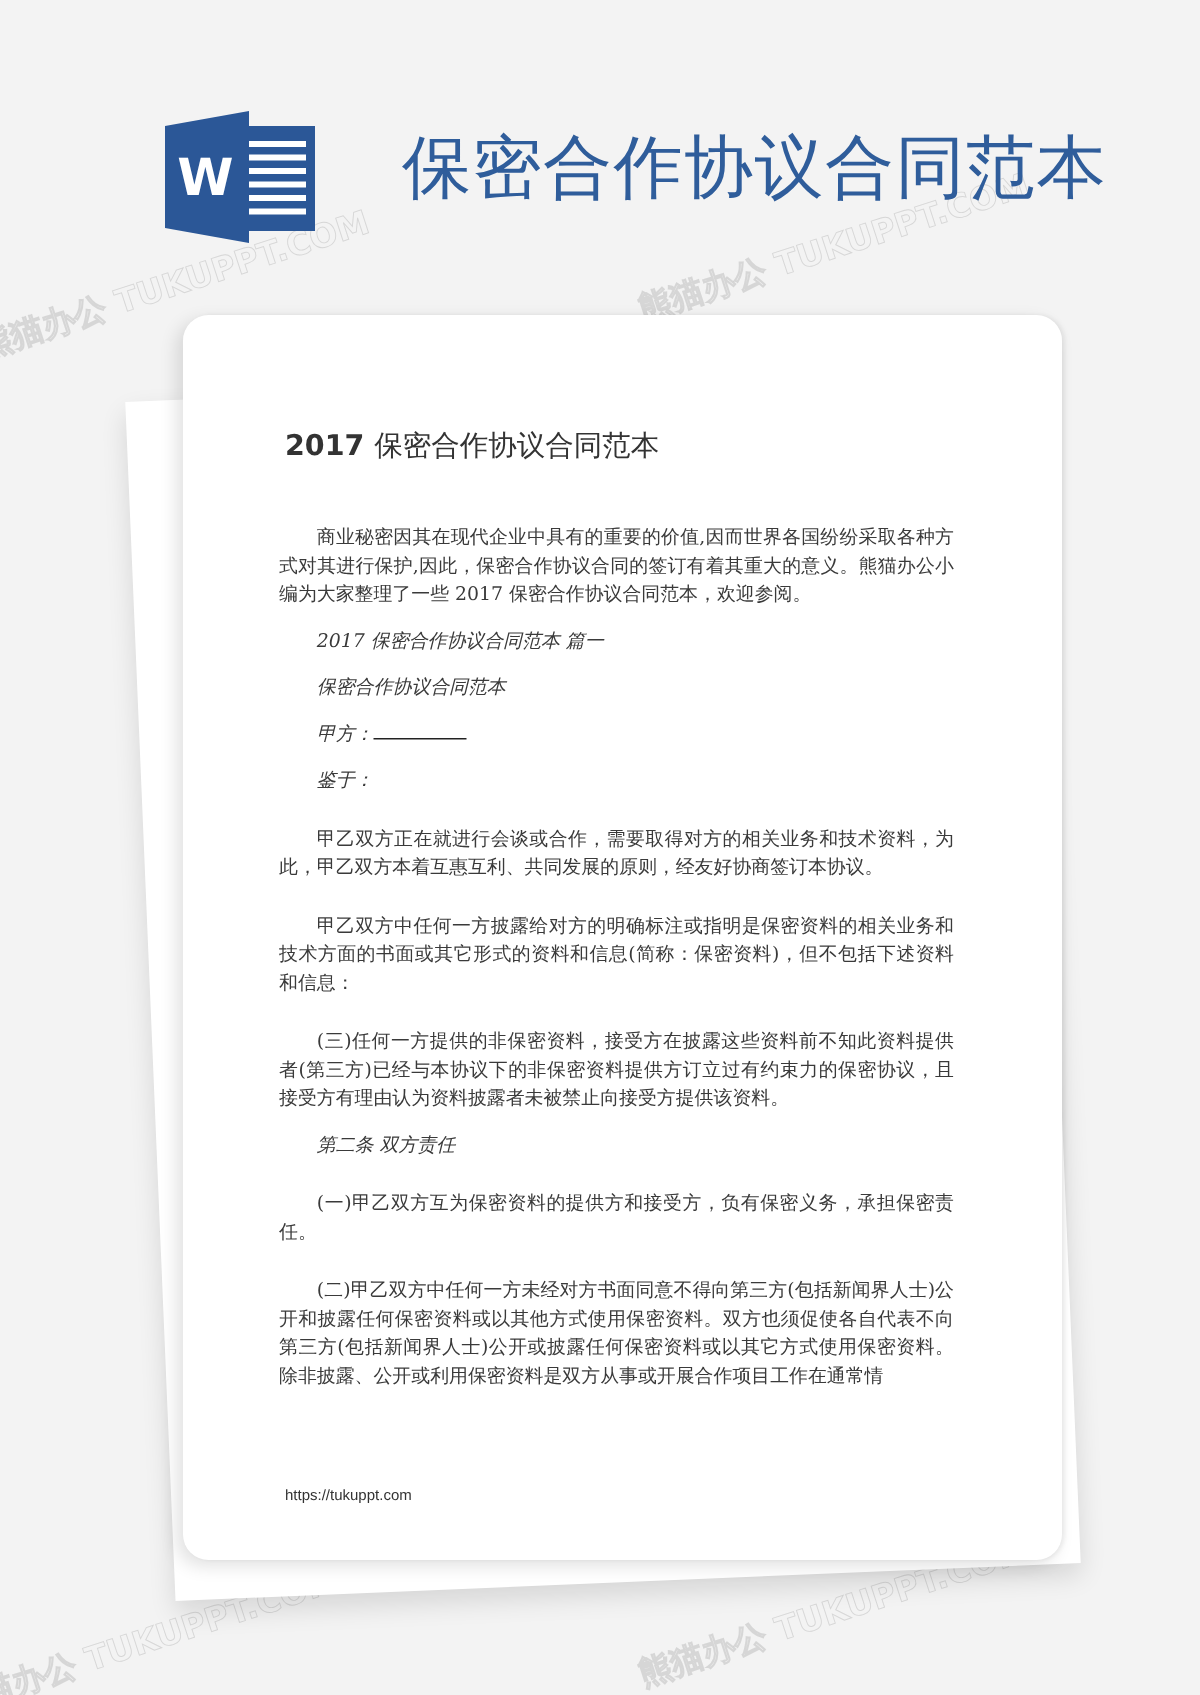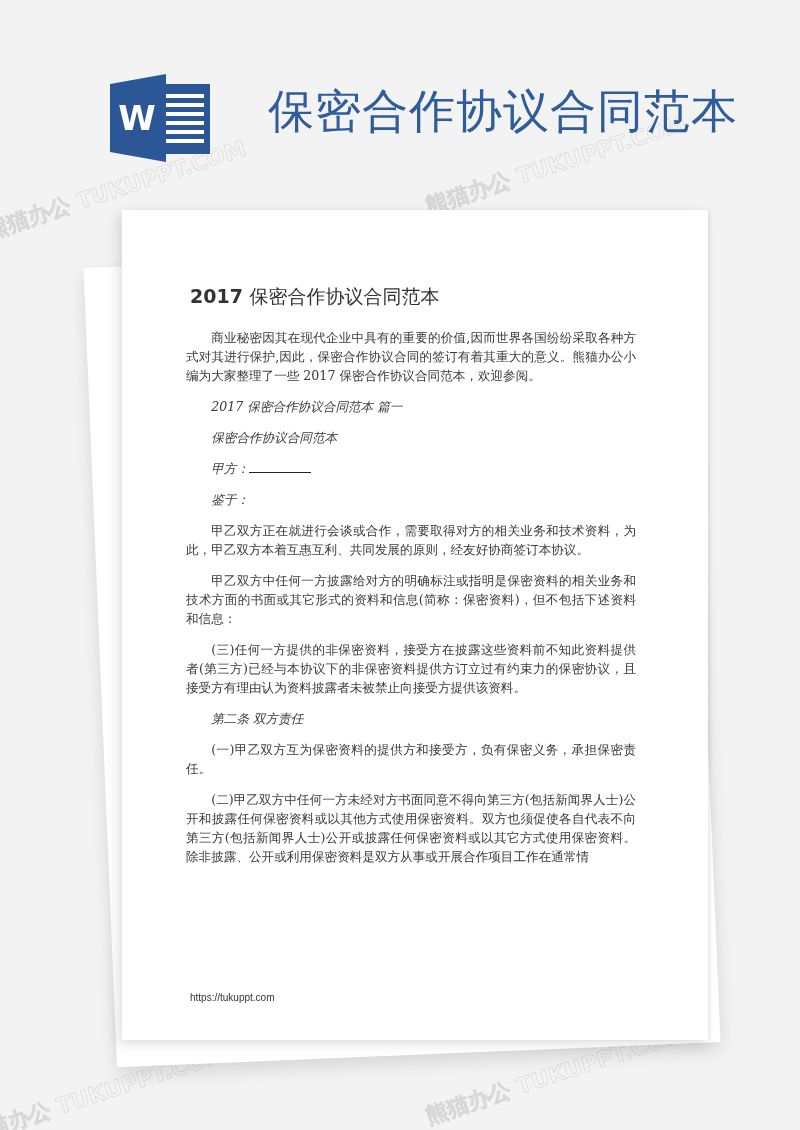--- a/index.html
+++ b/index.html
@@ -17,34 +17,34 @@
     white-space: nowrap;
   }
   
   .back-page {
     position: absolute; left: 100px; top: 255px; width: 604px; height: 800px;
     background: #fff; transform: rotate(-2.4deg); transform-origin: 50% 50%;
     box-shadow: 0 8px 18px rgba(0,0,0,0.12);
   }
   .main-page {
     position: absolute; left: 122px; top: 210px; width: 586px; height: 830px;
-    background: #fff; box-shadow: -4px 4px 12px rgba(0,0,0,0.12), 2px 0 3px rgba(0,0,0,0.06);
+    background: #fff; box-shadow: -4px 4px 12px rgba(0,0,0,0.12), 2px 0 3px rgba(0,0,0,0.06); border-radius: 17px;
   }
   .doc-title {
     position: absolute; left: 68px; top: 74px;
     font-family: "DejaVu Sans", "Liberation Sans", sans-serif;
     font-size: 19px; font-weight: bold; color: #333; white-space: nowrap;
   }
   .doc-title .cjk { font-weight: normal; }
   .body-text {
     position: absolute; left: 64px; top: 118px; width: 450px;
     font-size: 12.6px; color: #3a3a3a; line-height: 19px;
   }
   .body-text p { margin: 0 0 12px 0; text-align: justify; }
-  .body-text p.indent { text-indent: 2em; }
+  .body-text p.indent { text-indent: 2em; margin-top: 20px; }
   .body-text p.label { padding-left: 2em; font-style: italic; }
   .blank { display: inline-block; width: 62px; border-bottom: 1.5px solid #222; height: 12px; vertical-align: baseline; }
   .footer-url {
     position: absolute; left: 68px; top: 782px;
     font-family: "Liberation Sans", sans-serif; font-size: 10px; color: #333;
   }
   
   .wm {
     position: absolute; font-family: "DejaVu Sans", sans-serif; font-weight: bold;
     font-size: 22px; color: transparent; -webkit-text-stroke: 0.6px rgba(180,180,180,0.45);

